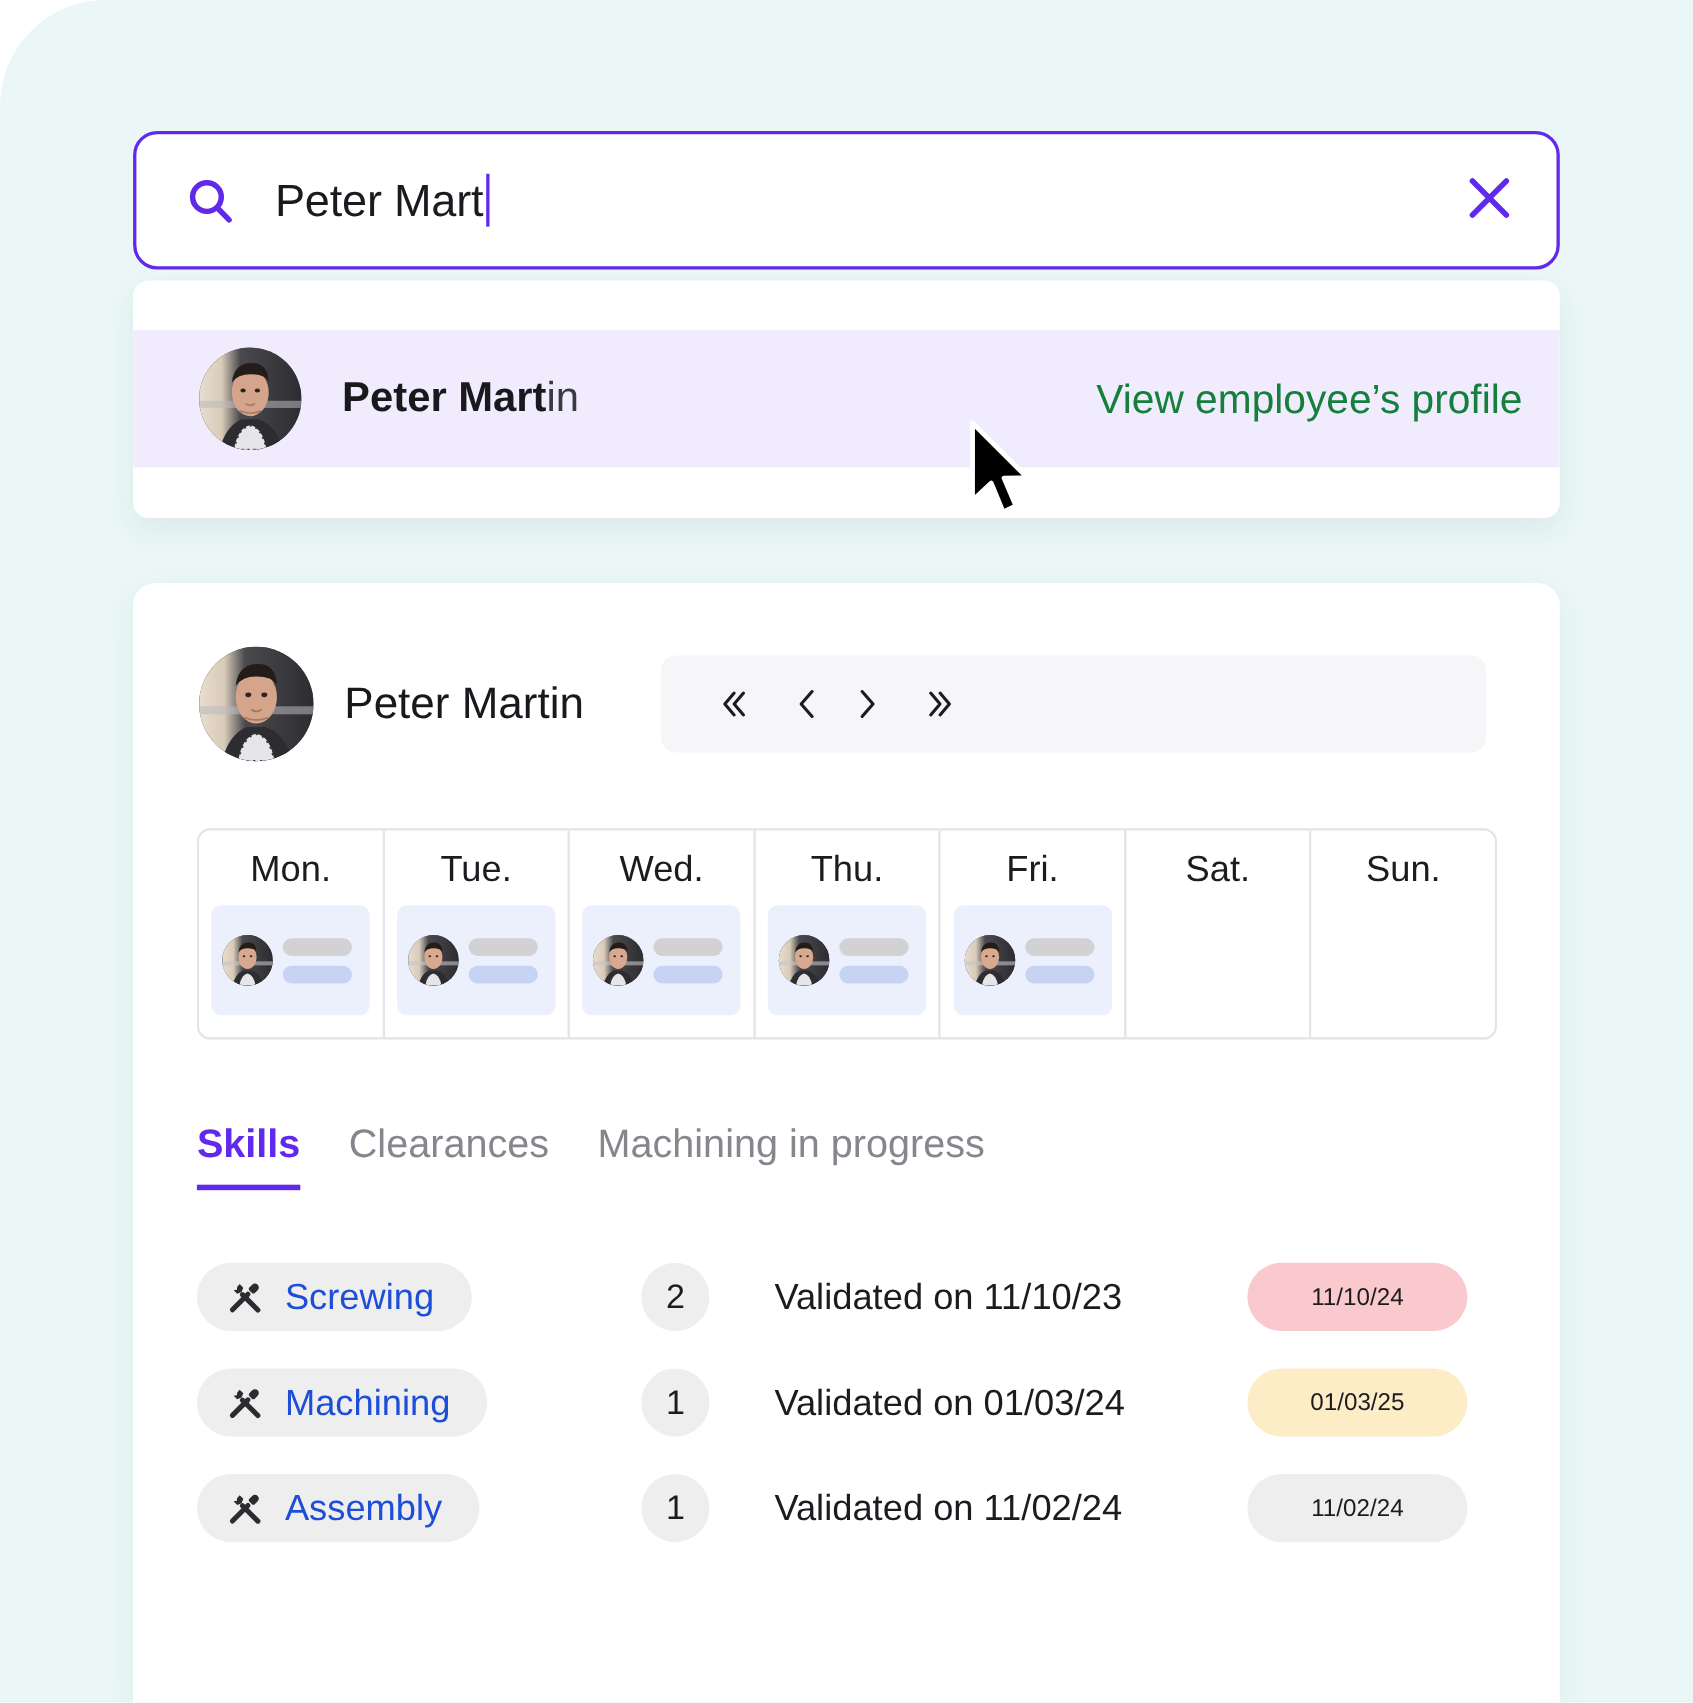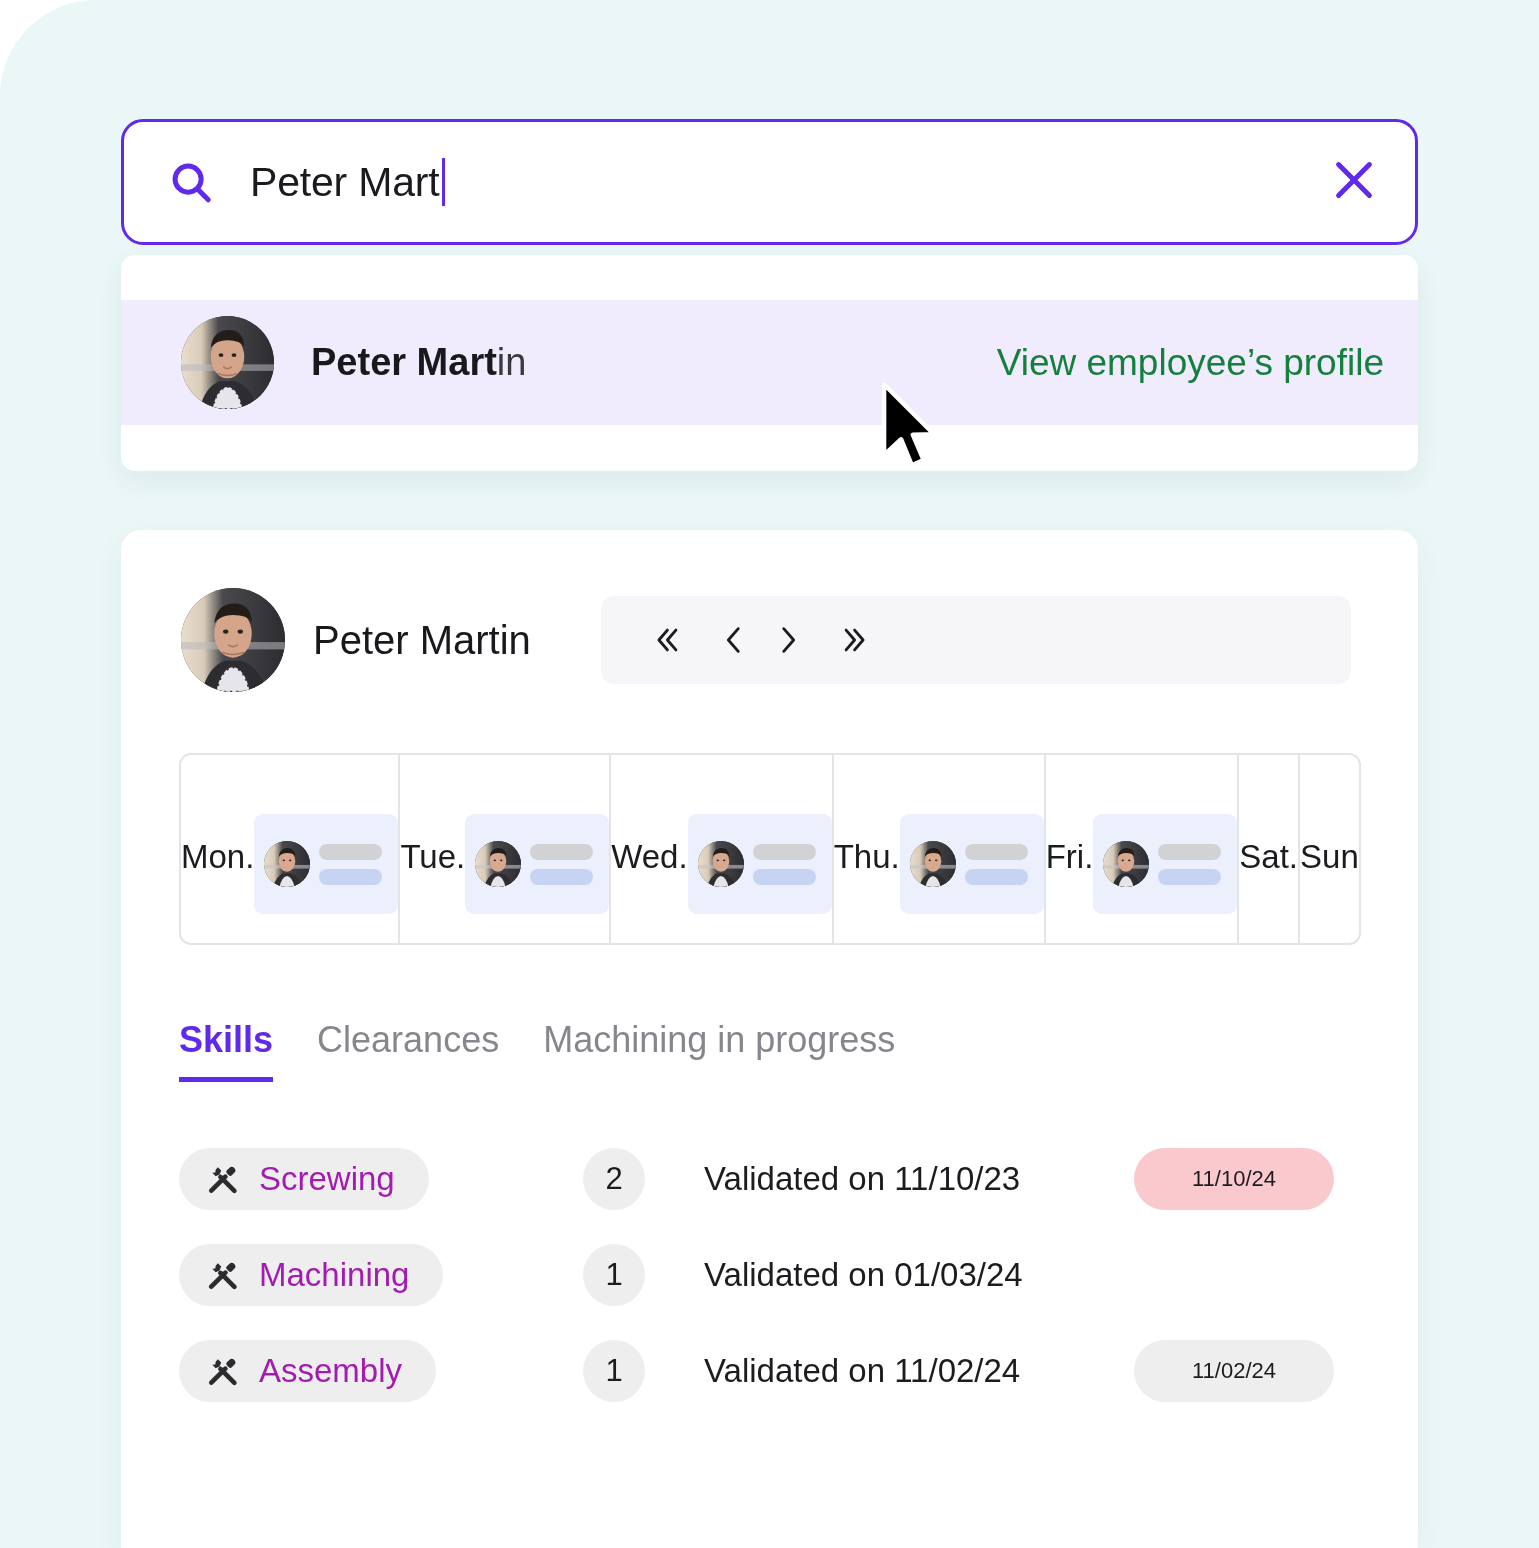--- a/index.html
+++ b/index.html
@@ -208,21 +208,21 @@
     border-radius: 12px;
     display: flex;
     overflow: hidden;
     background: #fff;
   }
 
   .day-col {
     flex: 1 1 0;
     border-right: 2px solid #e3e3e8;
     display: flex;
-    flex-direction: row;
+    flex-direction: column;
     align-items: center;
     padding-top: 16px;
   }
   .day-col:last-child { border-right: none; }
 
   .day-label {
     font-size: 33px;
     color: #1c1c20;
   }
 
@@ -286,21 +286,21 @@
     border-radius: 31px;
     display: flex;
     align-items: center;
     padding: 0 34px 0 26px;
     flex: 0 0 auto;
     min-width: 240px;
   }
   .skill-pill svg { display: block; flex: 0 0 auto; }
   .skill-name {
     font-size: 33px;
-    color: #a21caf;
+    color: #1d4ed8;
     margin-left: 18px;
     white-space: nowrap;
   }
 
   .skill-count {
     width: 62px; height: 62px;
     border-radius: 50%;
     background: #eeeeef;
     display: flex;
     align-items: center;
@@ -657,20 +657,21 @@
   <path d="M4.2 19.8 L13.6 10.4" stroke="#2b2b30" stroke-width="3.1" stroke-linecap="round"></path>
   <path d="M19.5 4.6 a2.3 2.3 0 0 0-3.3 0 l-1.6 1.6 a1.4 1.4 0 0 0 0 2 l1.3 1.3 a1.4 1.4 0 0 0 2 0 l1.6-1.6 a2.3 2.3 0 0 0 0-3.3 Z" fill="#2b2b30"></path>
   <path d="M8.6 4.2 l2.2 2.2 -1.1 2.6 -2.6 1.1 -2.2-2.2 2 -0.3 0.2-1.7 1.5-1.7 Z" fill="#2b2b30"></path>
   <path d="M10.3 10.6 L19.6 19.9" stroke="#2b2b30" stroke-width="3.1" stroke-linecap="round"></path>
 </svg>
             </span>
             <span class="skill-name">Machining</span>
           </div>
           <div class="skill-count">1</div>
           <div class="skill-validated">Validated on 01/03/24</div>
+          <div class="skill-expiry exp-yellow">01/03/25</div>
         </div>
       </div>
       <div class="skill-row">
         <div class="row-inner">
           <div class="skill-pill">
             <span>
               <svg width="36" height="36" viewBox="0 0 24 24" fill="none">
   <path d="M4.2 19.8 L13.6 10.4" stroke="#2b2b30" stroke-width="3.1" stroke-linecap="round"></path>
   <path d="M19.5 4.6 a2.3 2.3 0 0 0-3.3 0 l-1.6 1.6 a1.4 1.4 0 0 0 0 2 l1.3 1.3 a1.4 1.4 0 0 0 2 0 l1.6-1.6 a2.3 2.3 0 0 0 0-3.3 Z" fill="#2b2b30"></path>
   <path d="M8.6 4.2 l2.2 2.2 -1.1 2.6 -2.6 1.1 -2.2-2.2 2 -0.3 0.2-1.7 1.5-1.7 Z" fill="#2b2b30"></path>

